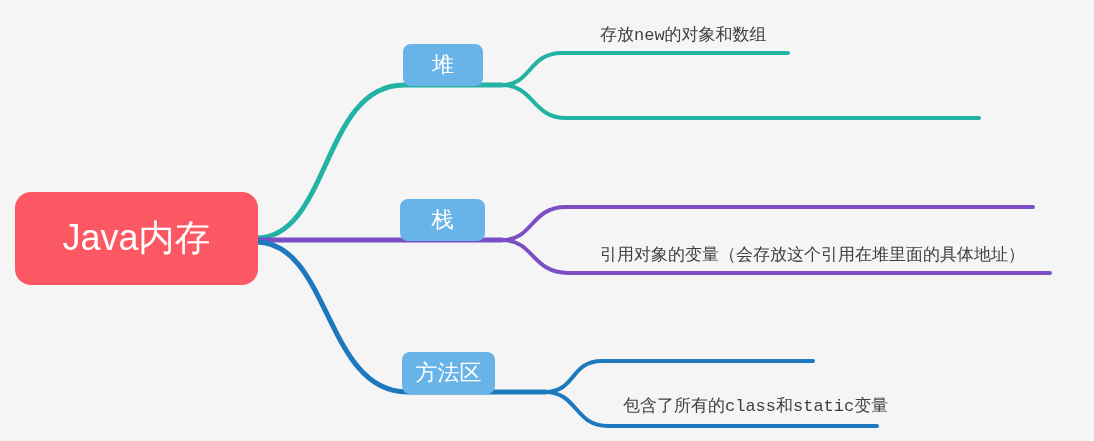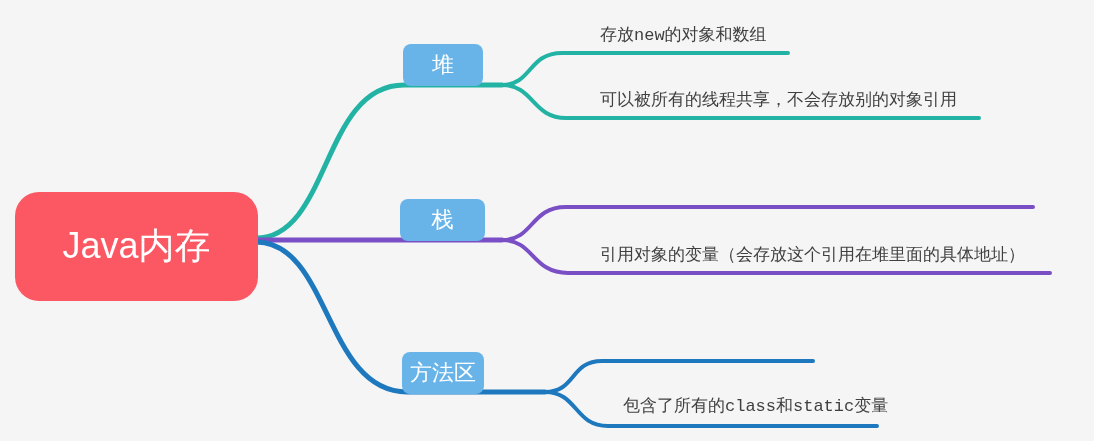--- a/index.html
+++ b/index.html
@@ -29,33 +29,33 @@
   .node {
     position: absolute;
     display: flex;
     align-items: center;
     justify-content: center;
     color: var(--node_text, #fff);
     box-sizing: border-box;
     cursor: pointer;
   }
   .node-root {
-    left: 15px; top: 192px; width: 243px; height: 109px;
+    left: 15px; top: 192px; width: 243px; height: 93px;
     background: var(--root_fill);
-    border-radius: 24px;
+    border-radius: 16px;
     font-size: 36px;
   }
   .node-sub {
     background: var(--branch_fill);
     border-radius: 8px;
     font-size: 22px;
   }
   .node-heap   { left: 403px; top: 44px;  width: 80px;  height: 42px; }
   .node-stack  { left: 400px; top: 199px; width: 85px;  height: 42px; }
-  .node-method { left: 402px; top: 352px; width: 82px; height: 42px; }
+  .node-method { left: 402px; top: 352px; width: 93px; height: 42px; }
 
   .leaf {
     position: absolute;
     color: var(--leaf_text);
     font-size: 17px;
     line-height: 24px;
     white-space: nowrap;
     cursor: pointer;
     font-family: Liberation Mono, monospace;
   }
@@ -94,17 +94,16 @@
     <span>堆</span>
   </div>
   <div class="node node-sub node-stack">
     <span>栈</span>
   </div>
   <div class="node node-sub node-method">
     <span>方法区</span>
   </div>
 
   <div class="leaf leaf-1">存放new的对象和数组</div>
-  <div class="leaf leaf-2">可以被所有的线程共享，不会存放别的对象引用</div>
   <div class="leaf leaf-4">引用对象的变量（会存放这个引用在堆里面的具体地址）</div>
   <div class="leaf leaf-6">包含了所有的class和static变量</div>
 
 </div>
 
 </body></html>

